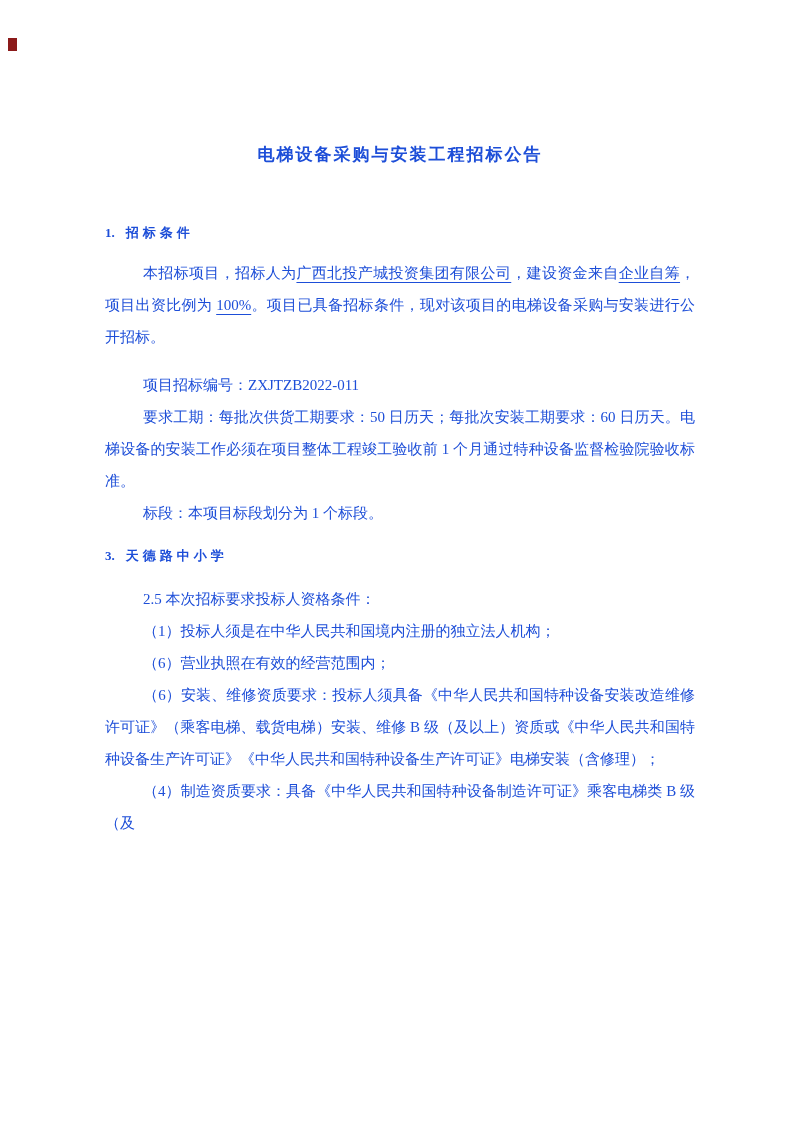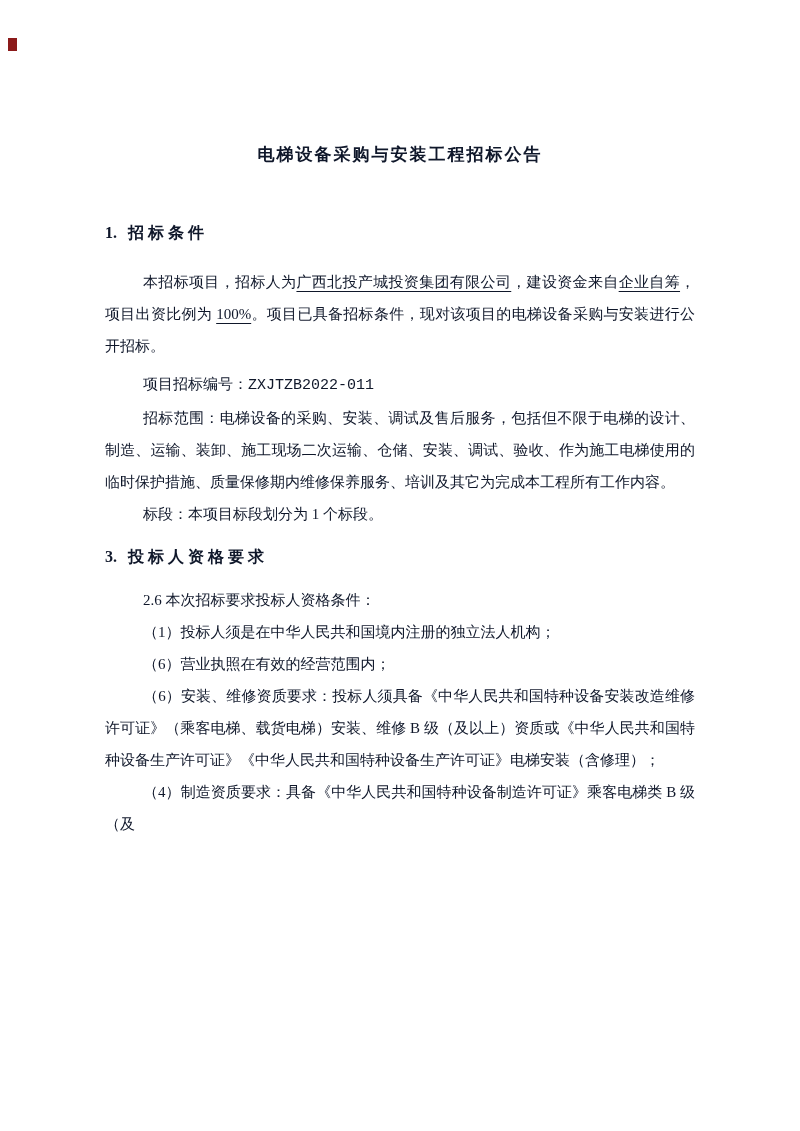--- a/index.html
+++ b/index.html
@@ -3,21 +3,21 @@
 <meta charset="utf-8">
 <style>
   html, body { margin: 0; padding: 0; background: #ffffff; }
   .page {
     position: relative;
     width: 800px;
     height: 1131px;
     background: #ffffff;
     overflow: hidden;
     font-family: "Liberation Serif", "DejaVu Serif", serif;
-    color: #0f172a;
+    color: #1d4ed8;
   }
   .corner-mark {
     position: absolute;
     left: 8px;
     top: 38px;
     width: 9px;
     height: 13px;
   }
   .content {
     position: absolute;
@@ -29,42 +29,42 @@
   .doc-title {
     margin: 0;
     font-size: 17px;
     font-weight: 700;
     line-height: 26px;
     text-align: center;
     letter-spacing: 2px;
   }
   h2.sec-heading {
     margin: 0;
-    font-size: 16px;
+    font-size: 13px;
     font-weight: 700;
     line-height: 26px;
     letter-spacing: 4px;
     white-space: nowrap;
   }
   h2.s1 { margin-top: 52px; }
   h2.s2 { margin-top: 12px; }
   h2.s3 { margin-top: 14px; }
   h2.sec-heading .num {
     letter-spacing: 0;
     margin-right: 11px;
   }
   p.body-par {
     margin: 0;
     font-size: 15px;
     line-height: 32px;
     text-align: justify;
     text-indent: 38px;
   }
-  p.mt12 { margin-top: 20px; }
-  p.mt16 { margin-top: 8px; font-family: Liberation Mono, monospace; }
+  p.mt12 { margin-top: 11px; }
+  p.mt16 { margin-top: 16px; }
   p.mt14 { margin-top: 14px; }
   .u {
     text-decoration: underline;
     text-underline-offset: 4px;
   }
 </style>
 </head>
 <body>
 
 <div class="page">
@@ -72,25 +72,25 @@
   <div class="content">
 
     <h1 class="doc-title">电梯设备采购与安装工程招标公告</h1>
 
     <h2 class="sec-heading s1"><span class="num">1.</span><span>招标条件</span></h2>
 
     <p class="body-par mt12"><span>本招标项目，招标人为</span><span class="u">广西北投产城投资集团有限公司</span><span>，建设资金来自</span><span class="u">企业自筹</span><span>，项目出资比例为 </span><span class="u">100%</span><span>。项目已具备招标条件，现对该项目的电梯设备采购与安装进行公开招标。</span></p>
 
 
     <p class="body-par mt16">项目招标编号：ZXJTZB2022-011</p>
-    <p class="body-par">招标范围：电梯设备的采购、安装、调试及售后服务，包括但不限于电梯的设计、制造、运输、装卸、施工现场二次运输、仓储、安装、调试、验收、作为施工电梯使用的临时保护措施、质量保修期内维修保养服务、培训及其它为完成本工程所有工作内容。</p>
+    <p class="body-par">要求工期：每批次供货工期要求：50 日历天；每批次安装工期要求：60 日历天。电梯设备的安装工作必须在项目整体工程竣工验收前 1 个月通过特种设备监督检验院验收标准。</p>
     <p class="body-par">标段：本项目标段划分为 1 个标段。</p>
 
-    <h2 class="sec-heading s3"><span class="num">3.</span><span>投标人资格要求</span></h2>
+    <h2 class="sec-heading s3"><span class="num">3.</span><span>天德路中小学</span></h2>
 
-    <p class="body-par mt14">2.6 本次招标要求投标人资格条件：</p>
+    <p class="body-par mt14">2.5 本次招标要求投标人资格条件：</p>
     <p class="body-par">（1）投标人须是在中华人民共和国境内注册的独立法人机构；</p>
     <p class="body-par">（6）营业执照在有效的经营范围内；</p>
     <p class="body-par">（6）安装、维修资质要求：投标人须具备《中华人民共和国特种设备安装改造维修许可证》（乘客电梯、载货电梯）安装、维修 B 级（及以上）资质或《中华人民共和国特种设备生产许可证》《中华人民共和国特种设备生产许可证》电梯安装（含修理）；</p>
     <p class="body-par">（4）制造资质要求：具备《中华人民共和国特种设备制造许可证》乘客电梯类 B 级（及</p>
 
   </div>
 </div>
 
 </body></html>

